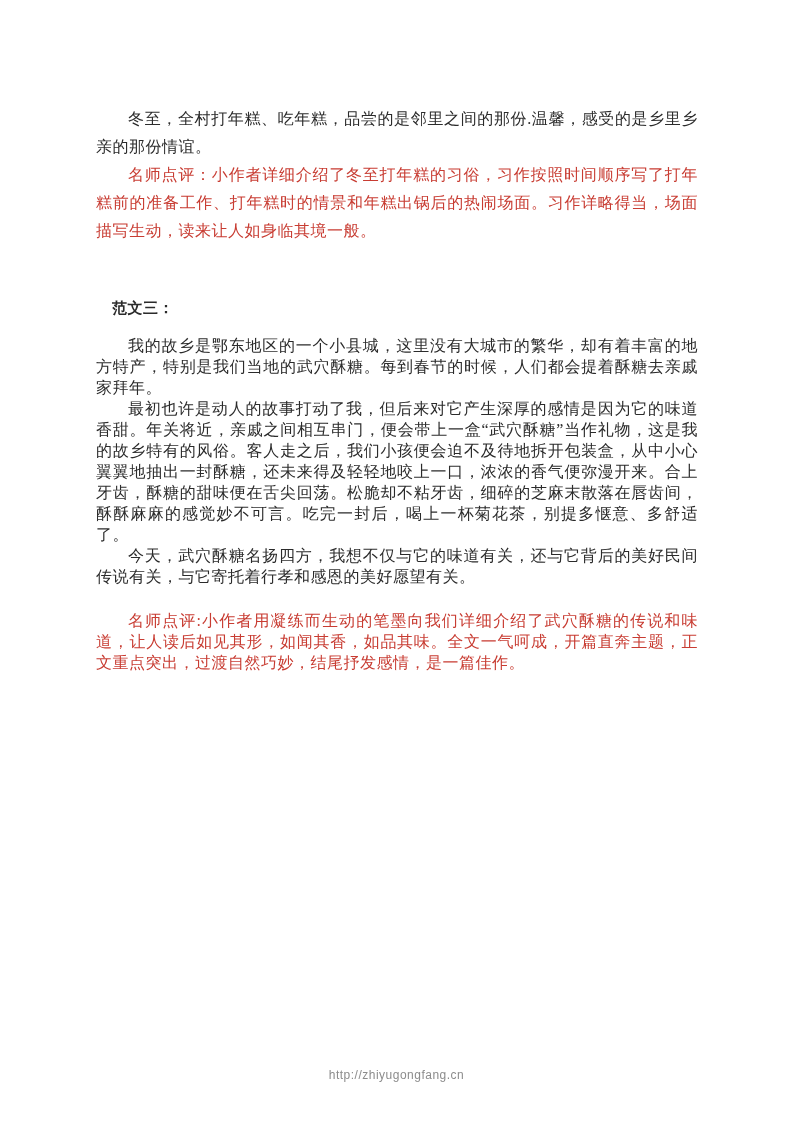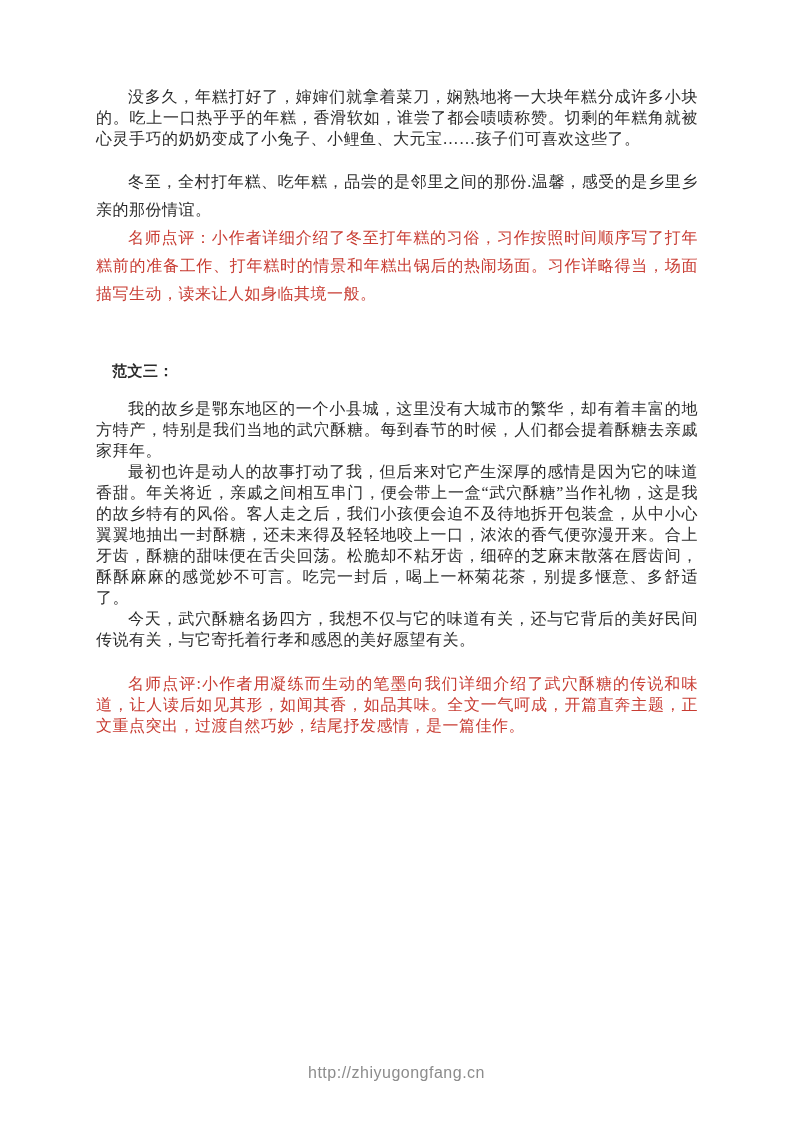--- a/index.html
+++ b/index.html
@@ -56,32 +56,31 @@
     text-align:center;
     text-indent:0;
   }
   .gap-before-body{margin-top:19px;}
   .footer{
     position:absolute;
     left:0;right:0;
     bottom:40px;
     text-align:center;
     font-family:"Liberation Sans","DejaVu Sans",sans-serif;
-    font-size:16px;
+    font-size:12px;
     color:var(--footer-gray,#8c8c8c);
     letter-spacing:0.5px;
   }
 </style>
 </head>
 <body>
 
 <div class="page">
   <div class="content">
 
-    <p class="para">没多久，年糕打好了，婶婶们就拿着菜刀，娴熟地将一大块年糕分成许多小块的。吃上一口热乎乎的年糕，香滑软如，谁尝了都会啧啧称赞。切剩的年糕角就被心灵手巧的奶奶变成了小兔子、小鲤鱼、大元宝……孩子们可喜欢这些了。</p>
 
 
     <p class="para loose gap-before-body">冬至，全村打年糕、吃年糕，品尝的是邻里之间的那份.温馨，感受的是乡里乡亲的那份情谊。</p>
 
     <p class="para loose teacher-comment comment-1">名师点评：小作者详细介绍了冬至打年糕的习俗，习作按照时间顺序写了打年糕前的准备工作、打年糕时的情景和年糕出锅后的热闹场面。习作详略得当，场面描写生动，读来让人如身临其境一般。</p>
 
     <p class="para section-label">范文三：</p>
 
 
     <p class="para">我的故乡是鄂东地区的一个小县城，这里没有大城市的繁华，却有着丰富的地方特产，特别是我们当地的武穴酥糖。每到春节的时候，人们都会提着酥糖去亲戚家拜年。</p>

